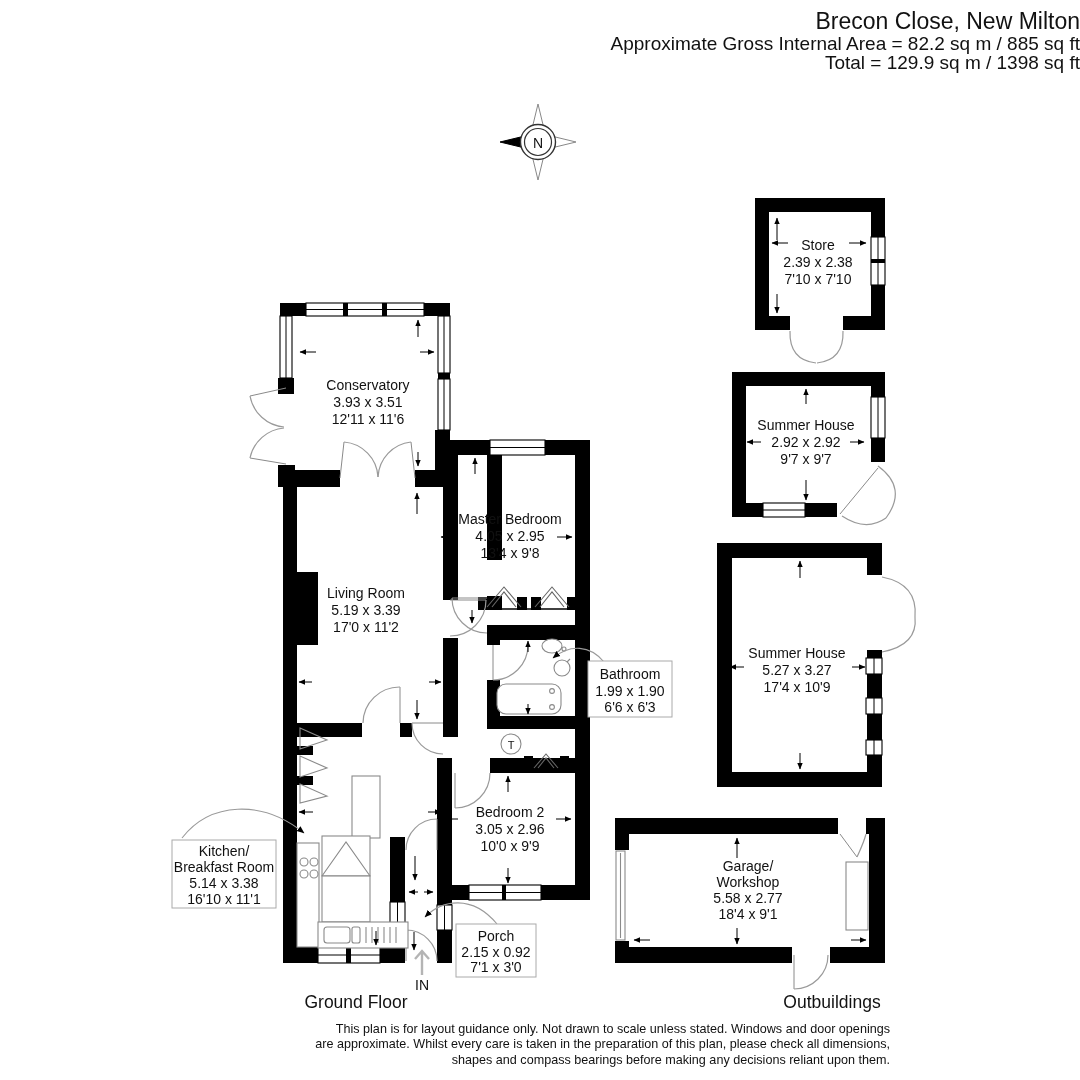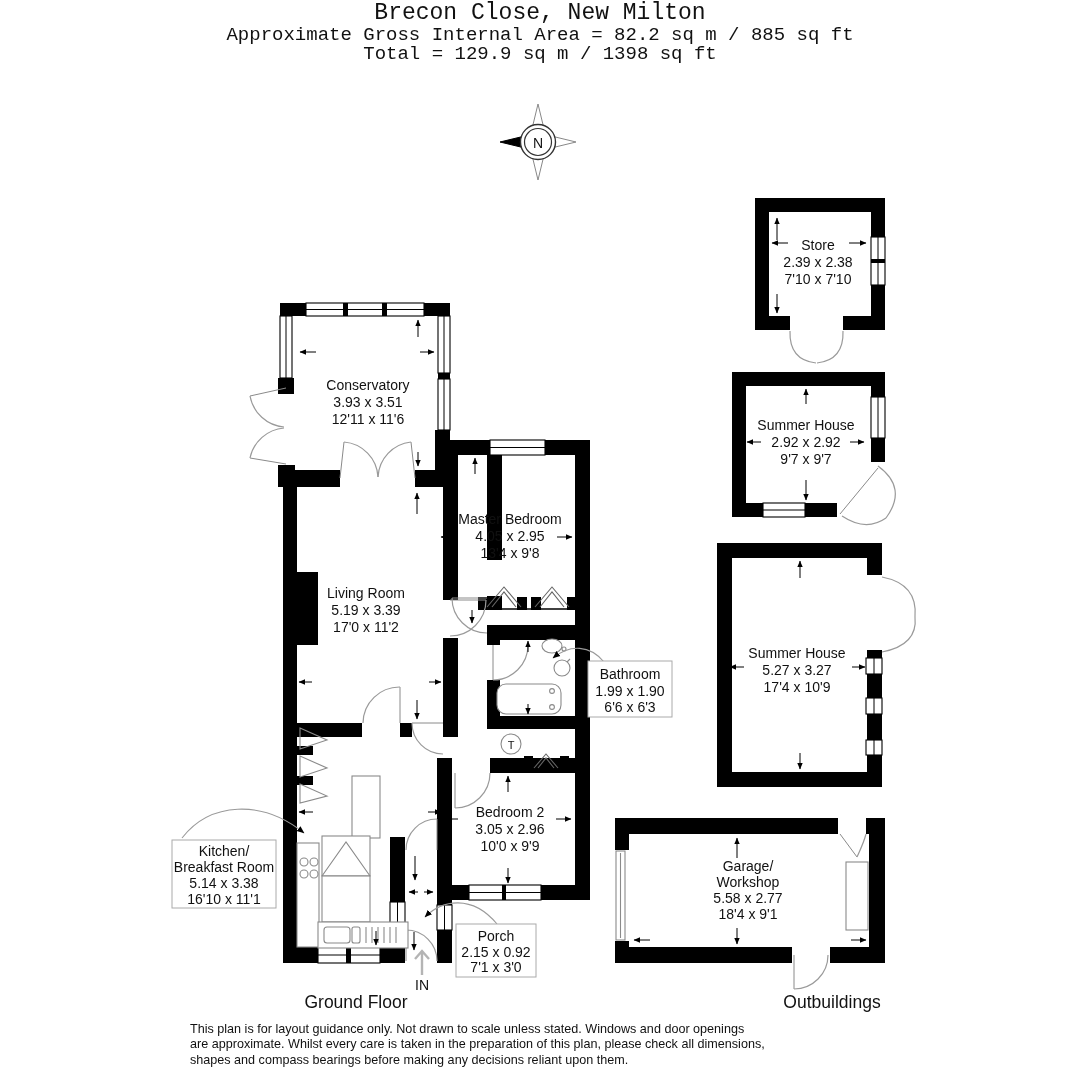--- a/index.html
+++ b/index.html
@@ -1,22 +1,22 @@
 <!DOCTYPE html>
 <html><head>
 <meta charset="utf-8">
 <style>
   html,body{margin:0;padding:0;background:#fff;}
   .page{position:relative;width:1080px;height:1080px;background:#fff;overflow:hidden;
         font-family:"Liberation Sans",sans-serif;color:#111;}
-  .hdr{position:absolute;top:0;left:0;width:100%;text-align:center;font-family:Liberation Mono, monospace;}
+  .hdr{position:absolute;top:8px;left:0;width:100%;text-align:right;}
   .hdr .title{font-size:23px;line-height:26px;}
   .hdr .sub{font-size:19px;line-height:19px;}
   .floorlabel{position:absolute;font-size:17.5px;text-align:center;width:180px;}
-  .disc{position:absolute;top:1022px;left:190px;width:700px;text-align:left;
+  .disc{position:absolute;top:1022px;left:190px;width:700px;text-align:right;
         font-size:12.6px;line-height:15.4px;}
   svg text{font-family:"Liberation Sans",sans-serif;fill:#111;}
   .w{fill:#000;}
   .win{fill:#fff;stroke:#000;stroke-width:1.1;}
   .wl{stroke:#000;stroke-width:1;}
   .door{stroke:#9a9a9a;stroke-width:1.2;fill:none;}
   .leaf{stroke:#8a8a8a;stroke-width:1;fill:none;}
   .fx{stroke:#8a8a8a;stroke-width:1.1;fill:#fff;}
   .fxn{stroke:#8a8a8a;stroke-width:1.1;fill:none;}
   .dim{stroke:#000;stroke-width:1;}

